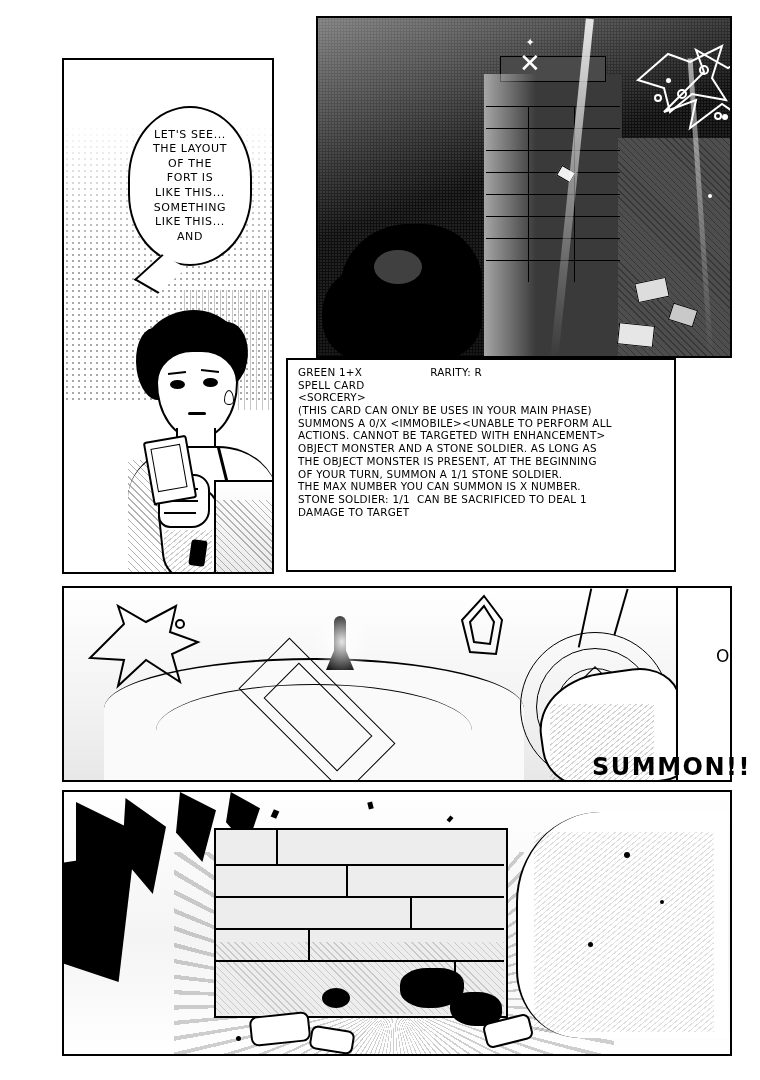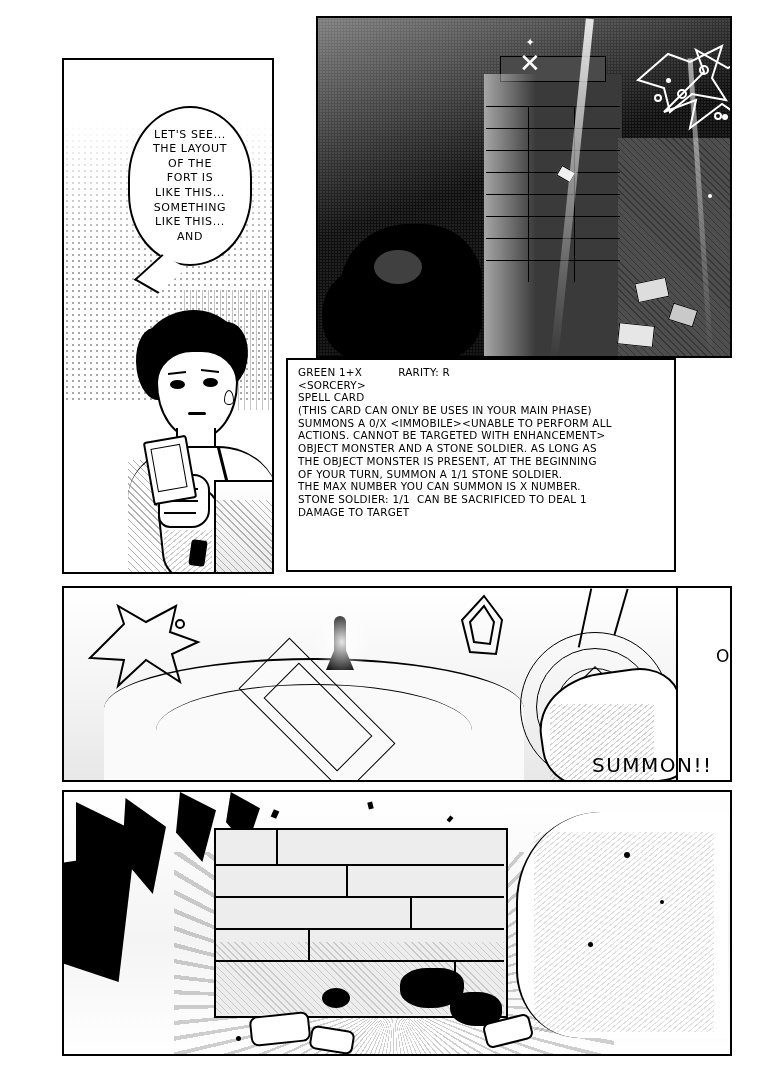--- a/index.html
+++ b/index.html
@@ -87,21 +87,21 @@
     line-height: 1.22;
     letter-spacing: 0.25px;
     text-transform: uppercase;
     white-space: pre-wrap;
     word-break: break-word;
   }
   .card-title {
     font-size: 12px;
     letter-spacing: 1px;
   }
-  .card-line2 { display:flex; gap: 36px; }
+  .card-line2 { display:flex; gap: 68px; }
 
   
   .sfx {
     position: absolute;
     font-family: "DejaVu Sans", sans-serif;
     text-transform: uppercase;
     letter-spacing: 1px;
     color: #000;
   }
   .blk  { background: #000; }
@@ -231,22 +231,22 @@
     <div class="sp" style="left:404px; top:96px; width:6px; height:6px; background:#fff; border-radius:50%;"></div>
     <div class="sp" style="left:390px; top:176px; width:4px; height:4px; background:#fff; border-radius:50%;"></div>
     <div class="sp" style="left:348px; top:60px; width:5px; height:5px; background:#fff; border-radius:50%;"></div>
   </div>
 
   <div class="panel" id="card-text-box">
     <div class="card-text card-line2">
       <span>GREEN 1+X</span>
       <span>RARITY: R</span>
     </div>
+    <div class="card-text">SPELL CARD</div>
     <div class="card-text">&lt;SORCERY&gt;</div>
-    <div class="card-text">SPELL CARD</div>
     <div class="card-text">(THIS CARD CAN ONLY BE USES IN YOUR MAIN PHASE)
 SUMMONS A 0/X &lt;IMMOBILE&gt;&lt;UNABLE TO PERFORM ALL
 ACTIONS. CANNOT BE TARGETED WITH ENHANCEMENT&gt;
 OBJECT MONSTER AND A STONE SOLDIER. AS LONG AS
 THE OBJECT MONSTER IS PRESENT, AT THE BEGINNING
 OF YOUR TURN, SUMMON A 1/1 STONE SOLDIER.
 THE MAX NUMBER YOU CAN SUMMON IS X NUMBER.
 STONE SOLDIER: 1/1  CAN BE SACRIFICED TO DEAL 1
 DAMAGE TO TARGET</div>
   </div>
@@ -291,21 +291,21 @@
     <div class="sp hatch2" style="left:486px; top:116px; width:104px; height:80px; opacity:.35;"></div>
 
     <div class="sp" style="left:612px; top:0; width:58px; height:196px; background:#fff; border-left:2px solid #000;"></div>
 
     <div class="sfx" style="left:652px; top:58px; font-size:17px;">OKAY</div>
 
     <div class="sp" style="left:520px; top:0px; width:2px; height:60px; background:#000; transform:rotate(12deg);"></div>
     <div class="sp" style="left:556px; top:0px; width:2px; height:48px; background:#000; transform:rotate(16deg);"></div>
   </div>
 
-  <div class="sfx" style="left:592px; top:753px; font-size:20px; font-weight:normal; letter-spacing:1.5px;">SUMMON!!</div>
+  <div class="sfx" style="left:592px; top:753px; font-size:24px; font-weight:bold; letter-spacing:1.5px;">SUMMON!!</div>
 
   <div class="panel" id="panel-bottom" style="left:62px; top:790px; width:670px; height:266px;">
 
     <div class="sp" style="left:0; top:0; width:670px; height:266px; background:linear-gradient(180deg,#ffffff, #f4f4f4 55%, #ffffff);"></div>
 
     <div class="sp rays" style="left:110px; top:60px; width:440px; height:300px; opacity:.22;"></div>
 
     <div class="sp blk" style="left:12px; top:10px; width:54px; height:120px; clip-path:polygon(0 0, 100% 22%, 62% 100%, 0 74%);"></div>
     <div class="sp blk" style="left:58px; top:6px; width:44px; height:96px; clip-path:polygon(8% 0, 100% 30%, 70% 100%, 0 62%);"></div>
     <div class="sp blk" style="left:112px; top:0px; width:40px; height:70px; clip-path:polygon(10% 0, 100% 26%, 66% 100%, 0 58%);"></div>

